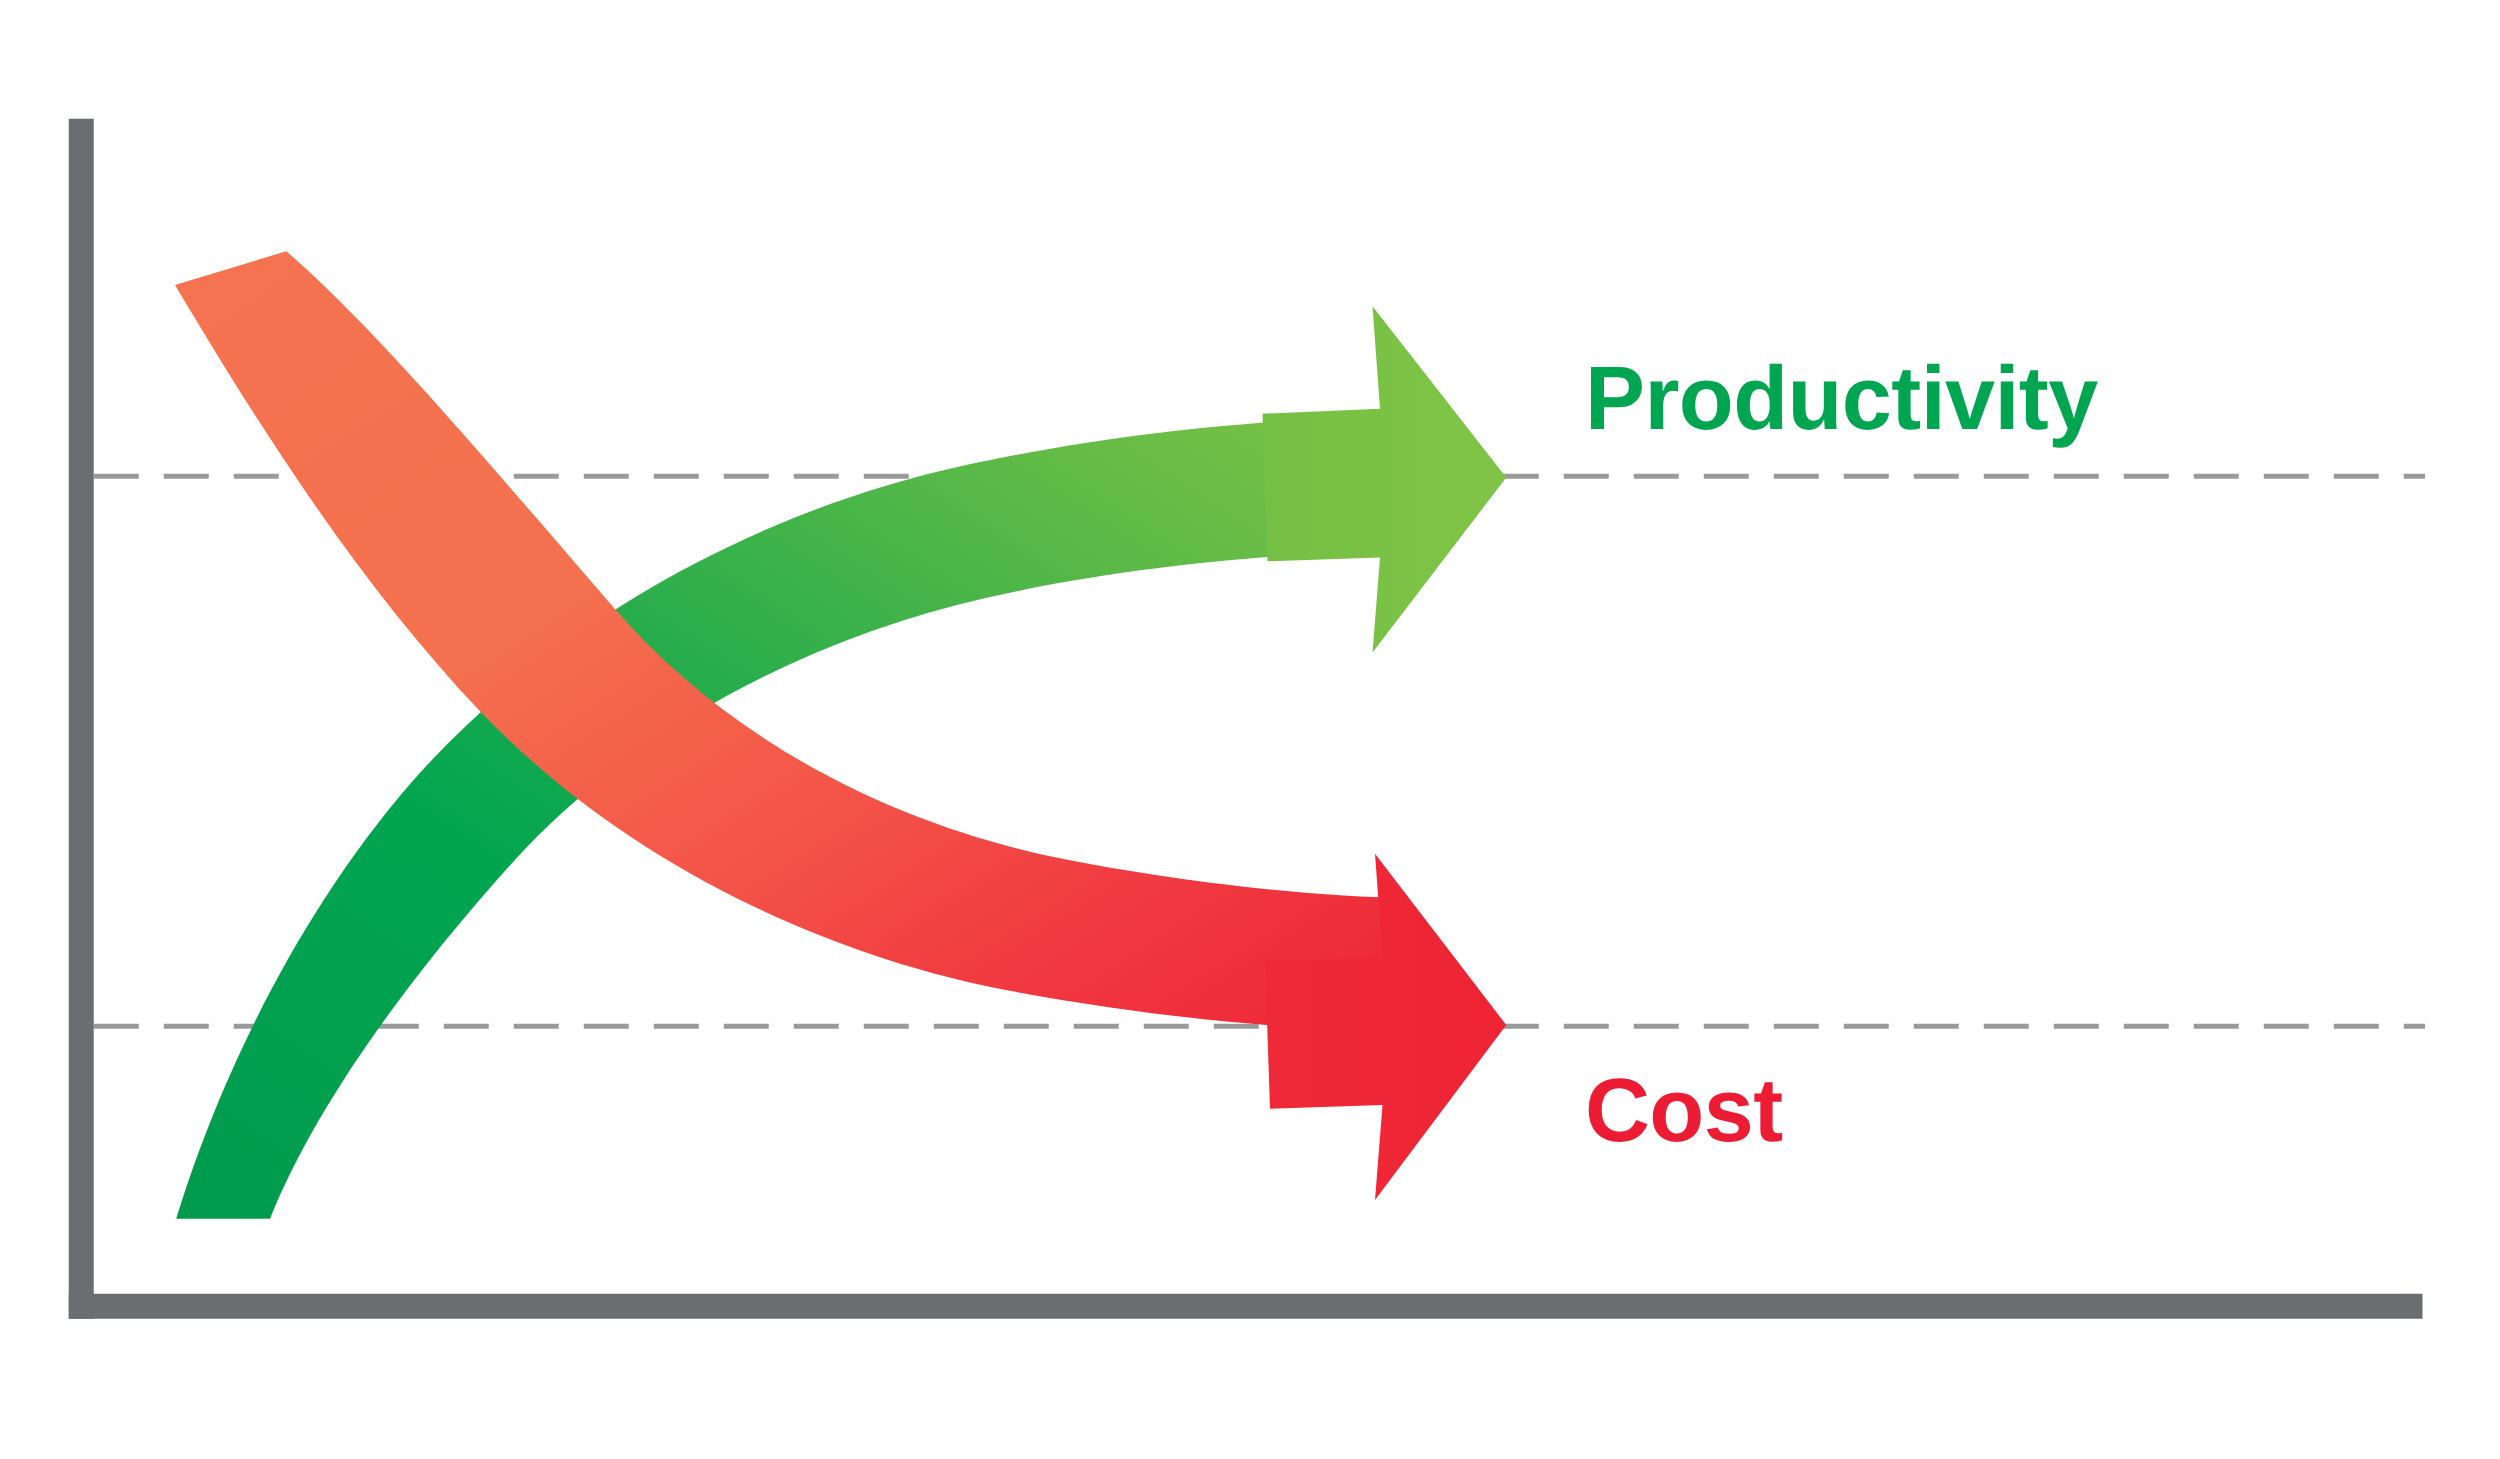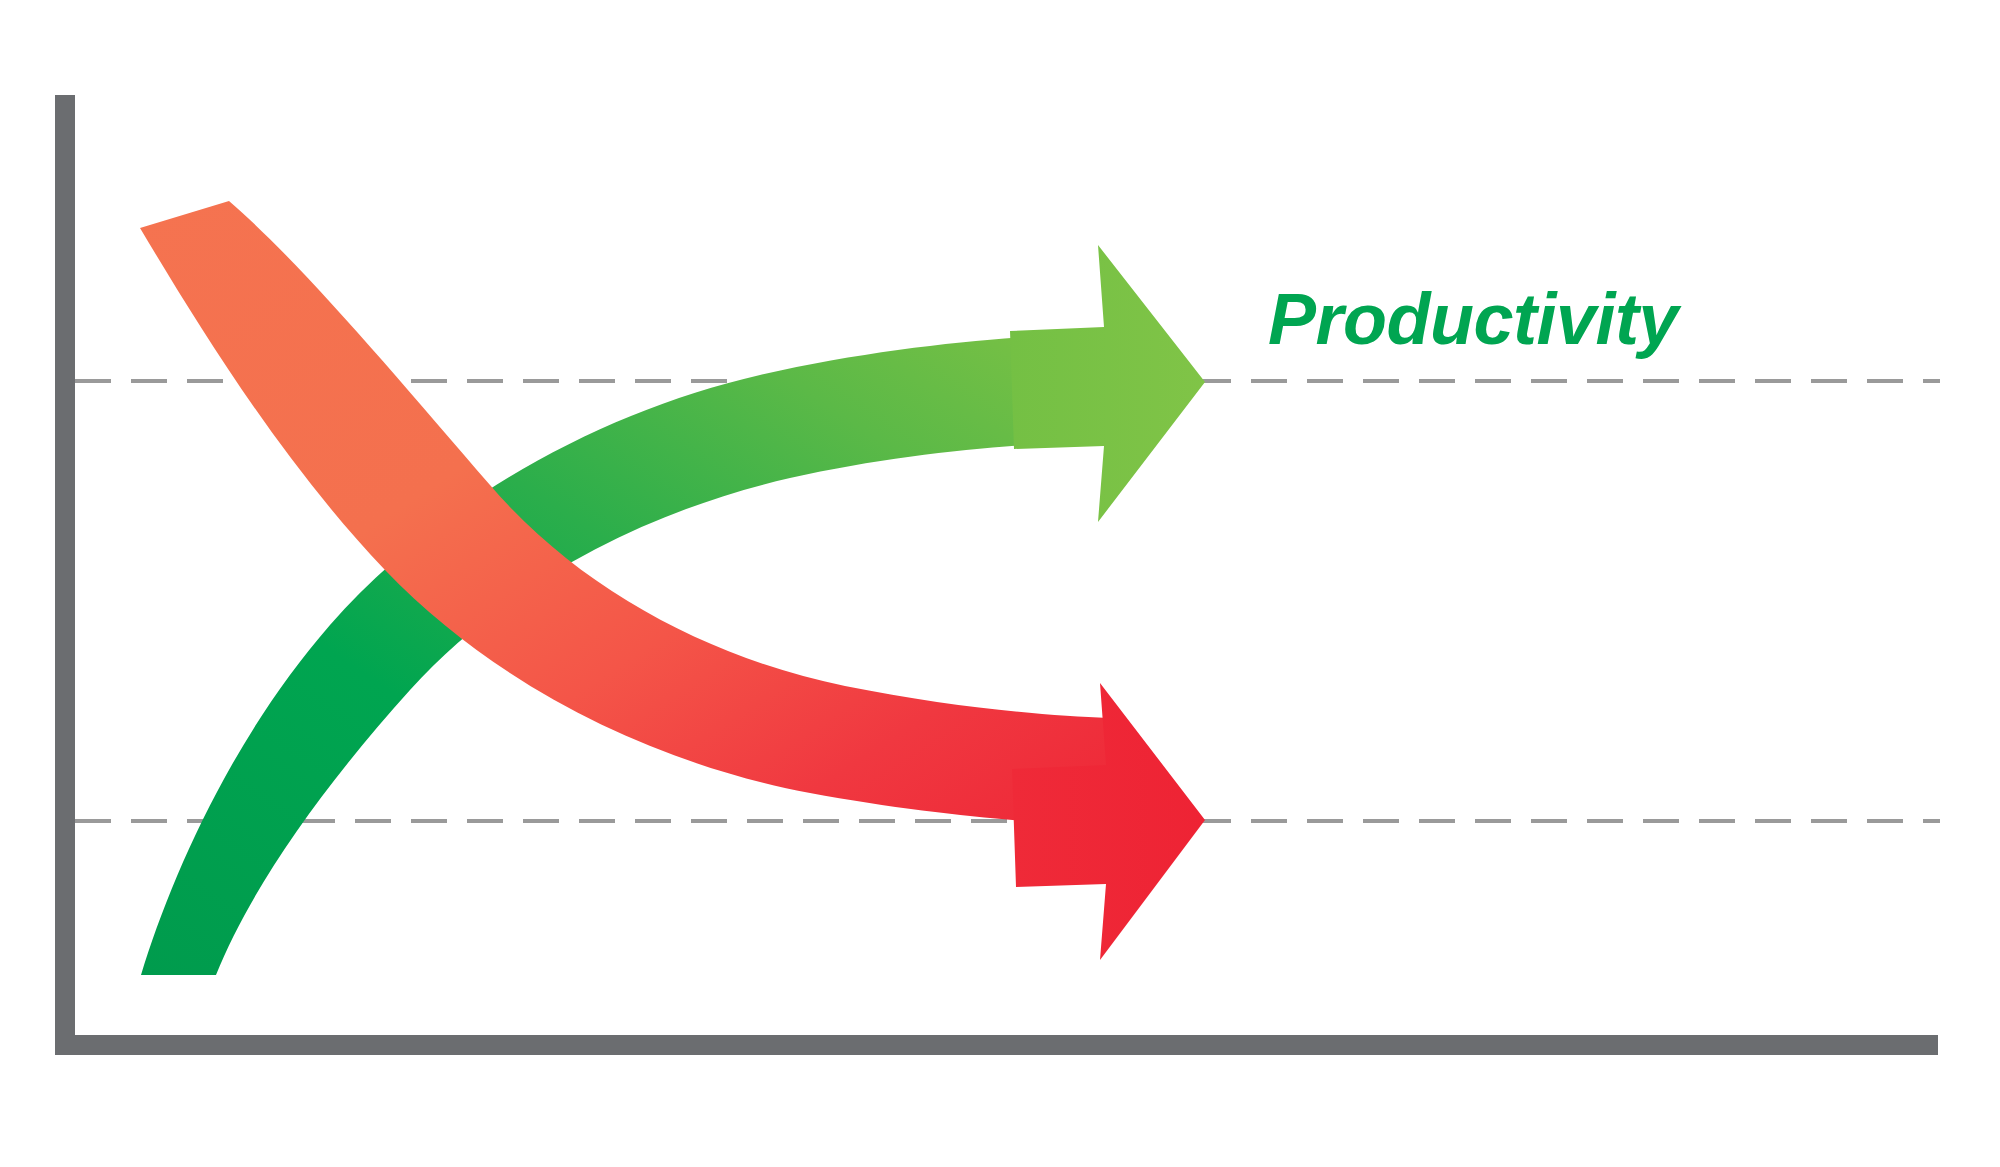--- a/index.html
+++ b/index.html
@@ -20,21 +20,20 @@
     left: 0;
     top: 0;
     width: 2000px;
     height: 1167px;
     display: block;
   }
   .series-label {
     position: absolute;
     font-family: "Liberation Sans", sans-serif;
     font-weight: bold;
-    font-style: italic;
     font-size: 72px;
     letter-spacing: -0.5px;
     white-space: nowrap;
     line-height: 1;
     user-select: none;
   }
   #label-productivity {
     left: 1268px;
     top: 283px;
     color: #00a551;
@@ -124,14 +123,15 @@
     </g>
 
     <g>
       <rect x="55" y="95" width="20" height="960" fill="#6b6d70"></rect>
       <rect x="55" y="1035" width="1883" height="20" fill="#6b6d70"></rect>
     </g>
   </svg>
 
   <div class="series-label" id="label-productivity">Productivity</div>
 
+  <div class="series-label" id="label-cost">Cost</div>
 
 </div>
 
 </body></html>

